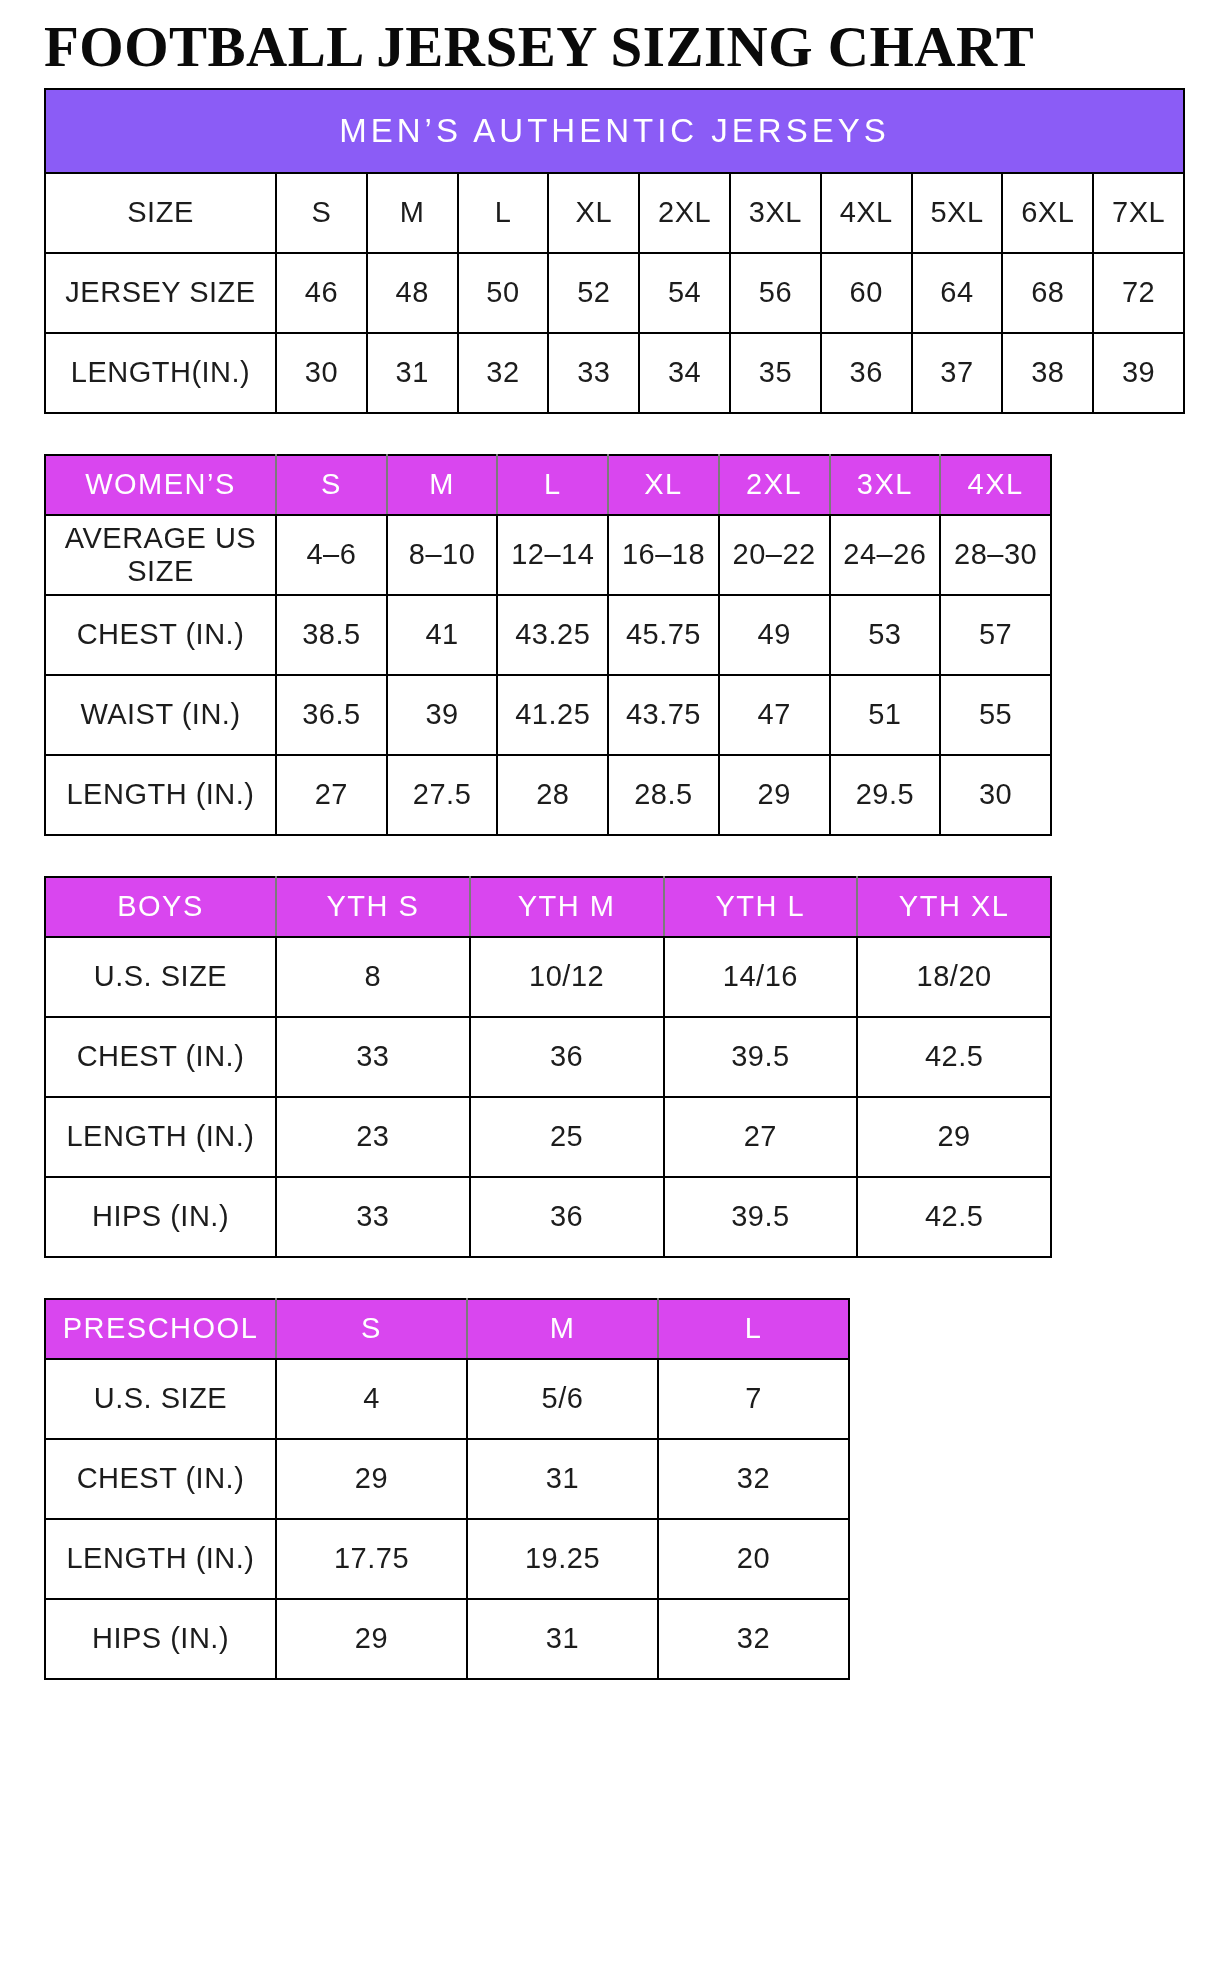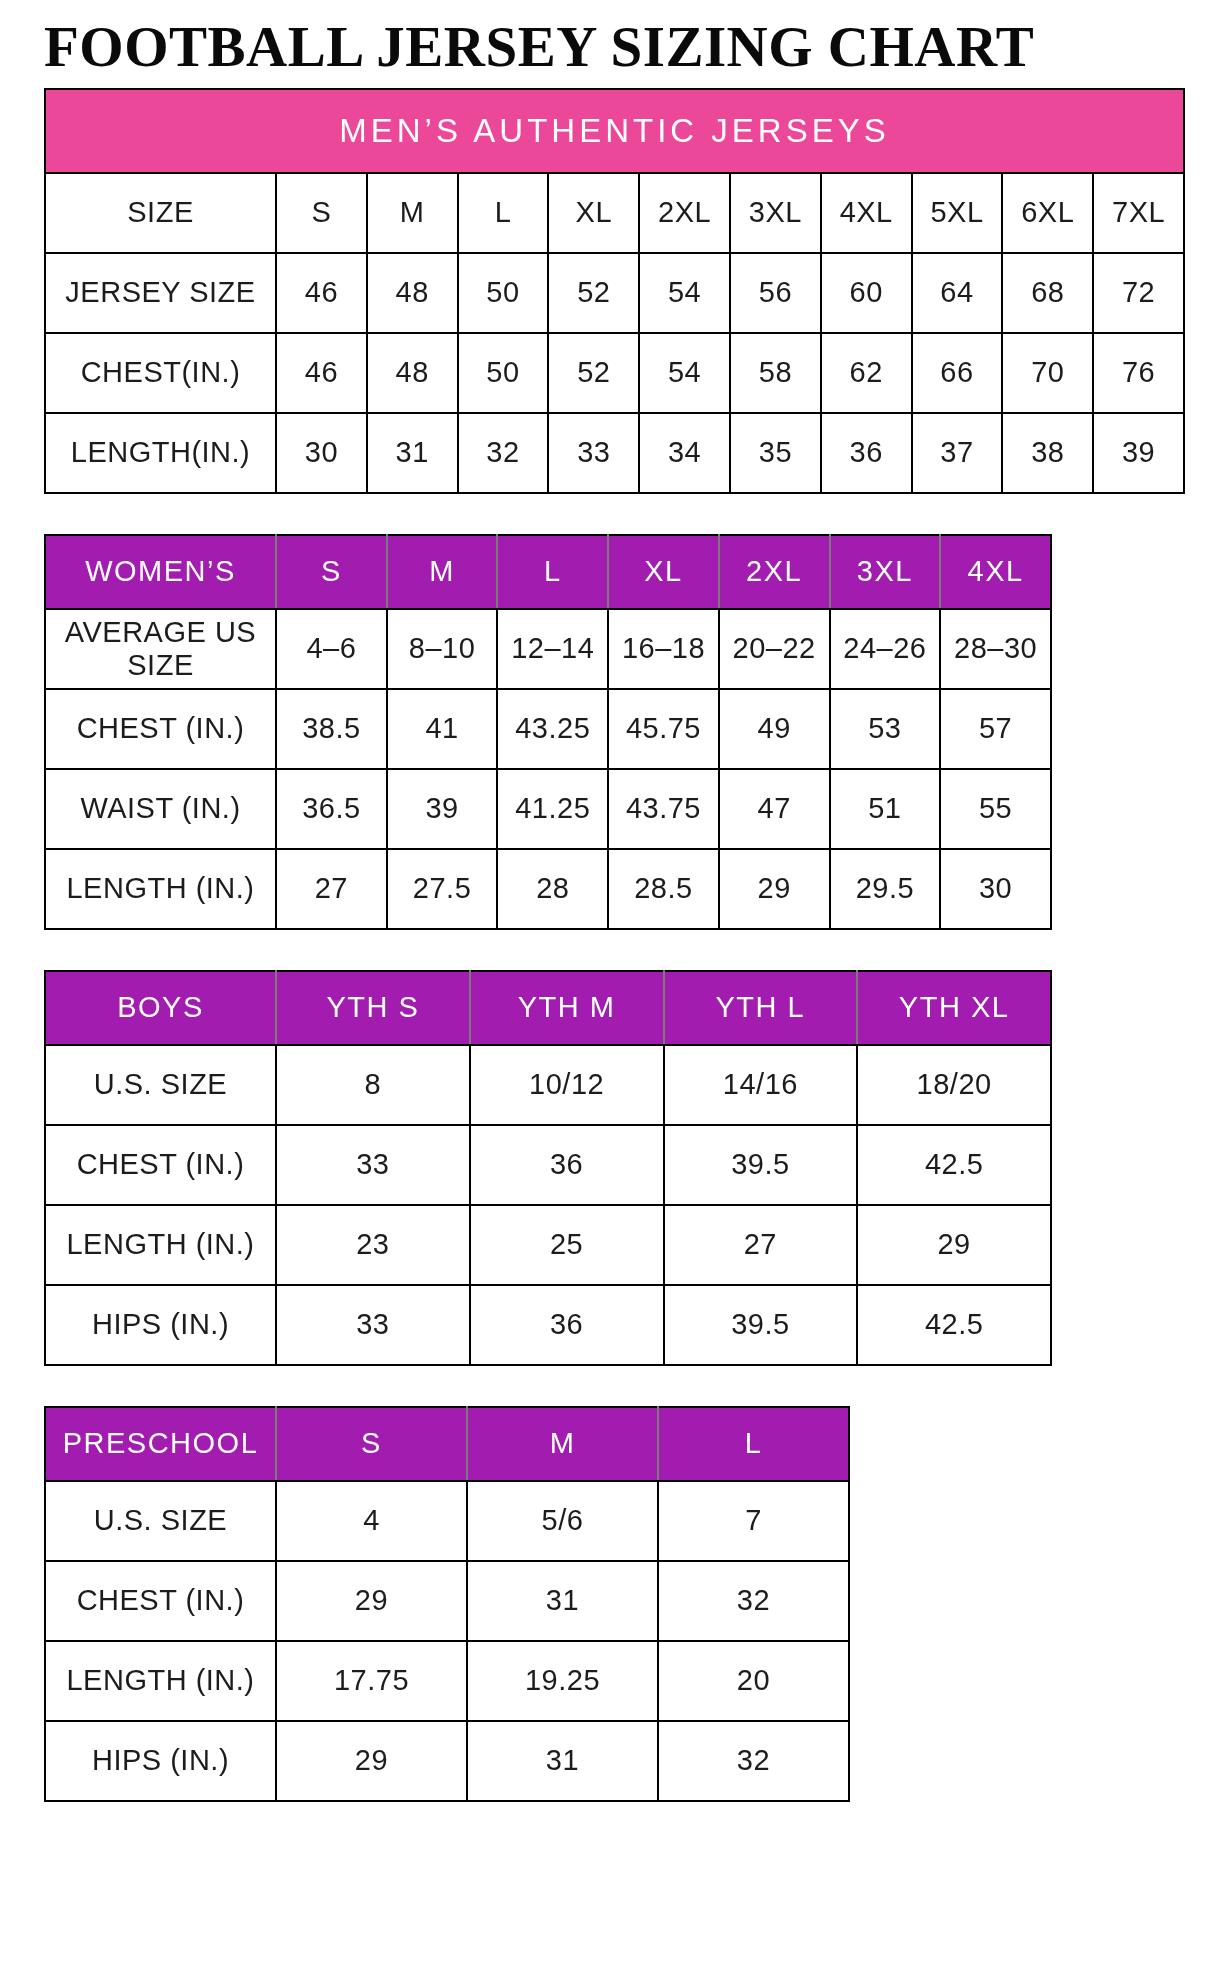--- a/index.html
+++ b/index.html
@@ -45,31 +45,31 @@
     text-align: center;
     vertical-align: middle;
     font-size: 29px;
     letter-spacing: 0.5px;
     height: 80px;
     padding: 4px 6px;
     color: #1c1c1c;
   }
 
   .banner {
-    background: #ec4899;
+    background: #8b5cf6;
     color: #ffffff;
     font-size: 33px;
     letter-spacing: 4px;
     height: 84px;
   }
   .banner-row th {
-    background: #a21caf;
+    background: #d946ef;
     color: #ffffff;
     letter-spacing: 1.5px;
-    height: 74px;
+    height: 60px;
     border-left-color: #7b7b7b;
     border-right-color: #7b7b7b;
     border-top-color: #000;
     border-bottom-color: #000;
   }
   .banner-row th:first-child { border-left-color: #000; }
   .banner-row th:last-child { border-right-color: #000; }
 </style>
 </head>
 <body>
@@ -110,33 +110,20 @@
           <td>50</td>
           <td>52</td>
           <td>54</td>
           <td>56</td>
           <td>60</td>
           <td>64</td>
           <td>68</td>
           <td>72</td>
         </tr>
         <tr>
-          <th>CHEST(IN.)</th>
-          <td>46</td>
-          <td>48</td>
-          <td>50</td>
-          <td>52</td>
-          <td>54</td>
-          <td>58</td>
-          <td>62</td>
-          <td>66</td>
-          <td>70</td>
-          <td>76</td>
-        </tr>
-        <tr>
           <th>LENGTH(IN.)</th>
           <td>30</td>
           <td>31</td>
           <td>32</td>
           <td>33</td>
           <td>34</td>
           <td>35</td>
           <td>36</td>
           <td>37</td>
           <td>38</td>

